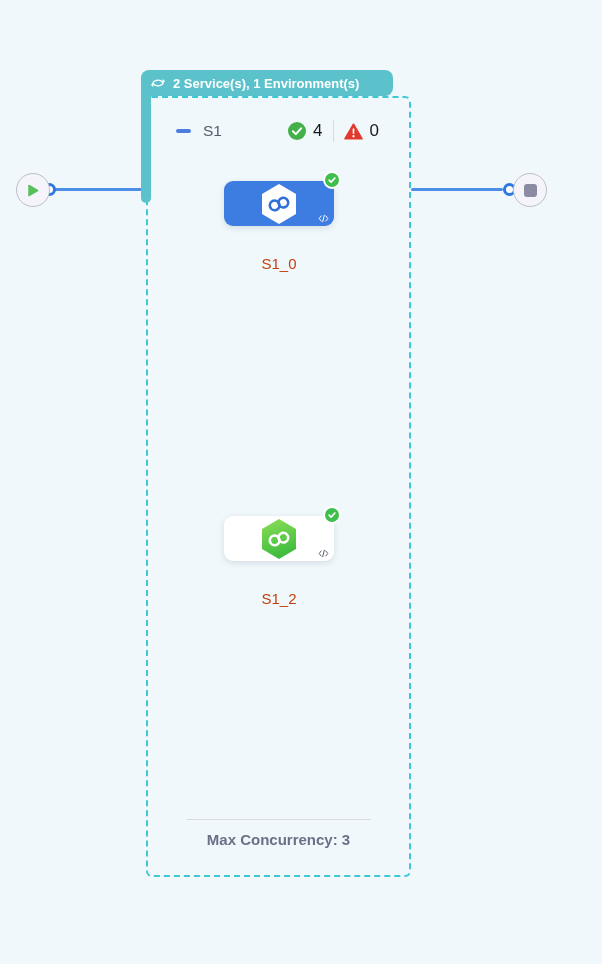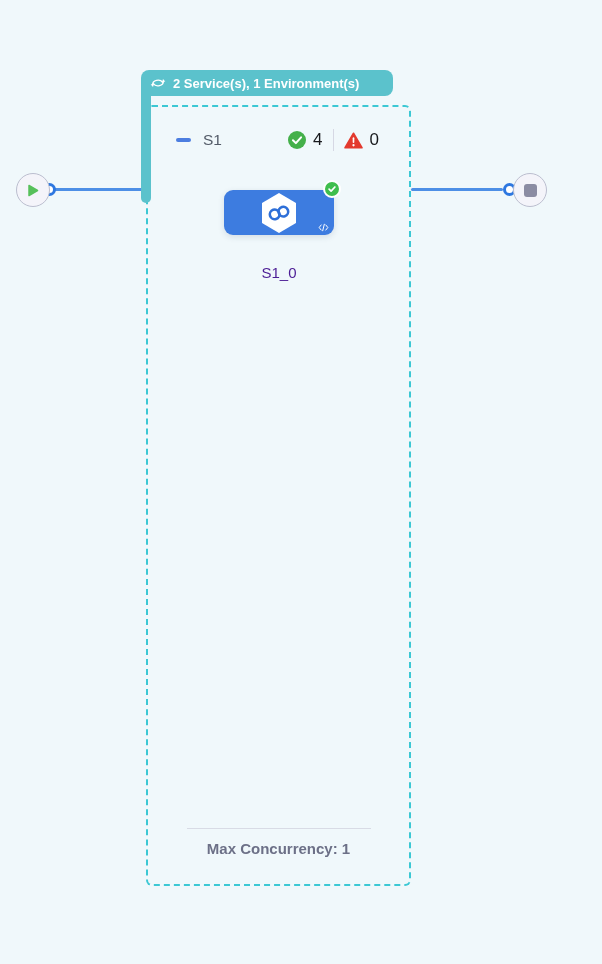--- a/index.html
+++ b/index.html
@@ -25,21 +25,21 @@
 
   
   .group-badge{position:absolute;left:141px;top:70px;width:252px;height:26px;
                background:#5BC2CC;border-radius:8px 8px 8px 0;display:flex;
                align-items:center;gap:7px;padding:0 9px;box-sizing:border-box;
                color:#fff;font-size:13px;font-weight:600;z-index:5;white-space:nowrap;}
   .badge-strip{position:absolute;left:141px;top:95px;width:10px;height:108px;
                background:#5BC2CC;border-radius:0 0 5px 5px;z-index:4;}
 
   
-  .group-box{position:absolute;left:146px;top:105px;width:265px;height:781px;
+  .group-box{position:absolute;left:146px;top:96px;width:265px;height:781px;
              border:2px dashed #3CC8D4;border-radius:6px;box-sizing:border-box;z-index:2;}
 
   
   .stage-header{position:absolute;left:28px;right:30px;top:20px;height:26px;
                 display:flex;align-items:center;justify-content:space-between;}
   .stage-left{display:flex;align-items:center;gap:12px;}
   .minus-btn{width:15px;height:4px;border-radius:2px;background:#4C7EE0;cursor:pointer;}
   .stage-name{font-size:15.5px;font-weight:500;color:#535B68;}
   .stage-stats{display:flex;align-items:center;gap:7px;}
   .stat-count{font-size:17px;font-weight:500;color:#17191C;}
@@ -49,21 +49,21 @@
   .node{position:absolute;left:76px;width:110px;text-align:center;}
   .node.n0{top:83px;} .node.n1{top:252px;} .node.n2{top:418px;} .node.n3{top:584px;}
   .card{position:relative;width:110px;height:45px;border-radius:9px;background:#fff;
         box-shadow:0 2px 6px rgba(40,60,90,.14);display:flex;align-items:center;
         justify-content:center;cursor:pointer;}
   .card.selected{background:#3D7CE0;}
   .status-badge{position:absolute;top:-10px;right:-7px;width:18px;height:18px;
                 border-radius:50%;background:#3FBE4D;border:2px solid #fff;
                 box-sizing:border-box;display:flex;align-items:center;justify-content:center;}
   .code-icon{position:absolute;right:5px;bottom:3px;line-height:0;}
-  .node-label{margin-top:29px;font-size:15px;color:#4c1d95;}
+  .node-label{margin-top:29px;font-size:15px;color:#c2410c;}
 
   
   .footer-divider{position:absolute;left:39px;right:38px;top:721px;height:1px;background:#D8DBE5;}
   .footer-text{position:absolute;left:0;right:0;top:733px;text-align:center;
                font-size:15px;font-weight:700;color:#6C7087;}
 
   svg{display:block;}
 </style>
 </head>
 <body>
@@ -161,19 +161,47 @@
               <path d="M8.6 2.2 L10.8 5 L8.6 7.8"></path>
               <path d="M6.9 1.4 L5.1 8.6"></path>
             </g>
           </svg>
         </span>
       </div>
       <div class="node-label">S1_0</div>
     </div>
 
 
+    <div class="node n2">
+      <div class="card">
+        <span class="status-badge">
+          <svg width="10" height="10" viewBox="0 0 12 12">
+            <path d="M2.5 6.2 L4.9 8.6 L9.5 3.6" stroke="#fff" stroke-width="2" fill="none" stroke-linecap="round" stroke-linejoin="round"></path>
+          </svg>
+        </span>
+        <span>
+          <svg width="38" height="42" viewBox="0 0 38 42">
+            <polygon points="19,1 36,11 36,31 19,41 2,31 2,11" fill="url(#hexGreen)"></polygon>
+            <g fill="none" stroke="#ffffff" stroke-width="2.6" transform="rotate(-18 19 21)">
+              <circle cx="14.4" cy="21" r="4.8"></circle>
+              <circle cx="23.6" cy="21" r="4.8"></circle>
+            </g>
+          </svg>
+        </span>
+        <span class="code-icon">
+          <svg width="11" height="9" viewBox="0 0 12 10">
+            <g fill="none" stroke="#5A5F6B" stroke-width="1.1" stroke-linecap="round" stroke-linejoin="round">
+              <path d="M3.4 2.2 L1.2 5 L3.4 7.8"></path>
+              <path d="M8.6 2.2 L10.8 5 L8.6 7.8"></path>
+              <path d="M6.9 1.4 L5.1 8.6"></path>
+            </g>
+          </svg>
+        </span>
+      </div>
+      <div class="node-label">S1_2</div>
+    </div>
 
 
     <div class="footer-divider"></div>
-    <div class="footer-text">Max Concurrency: 1</div>
+    <div class="footer-text">Max Concurrency: 3</div>
 
   </div>
 </div>
 
 </body></html>

